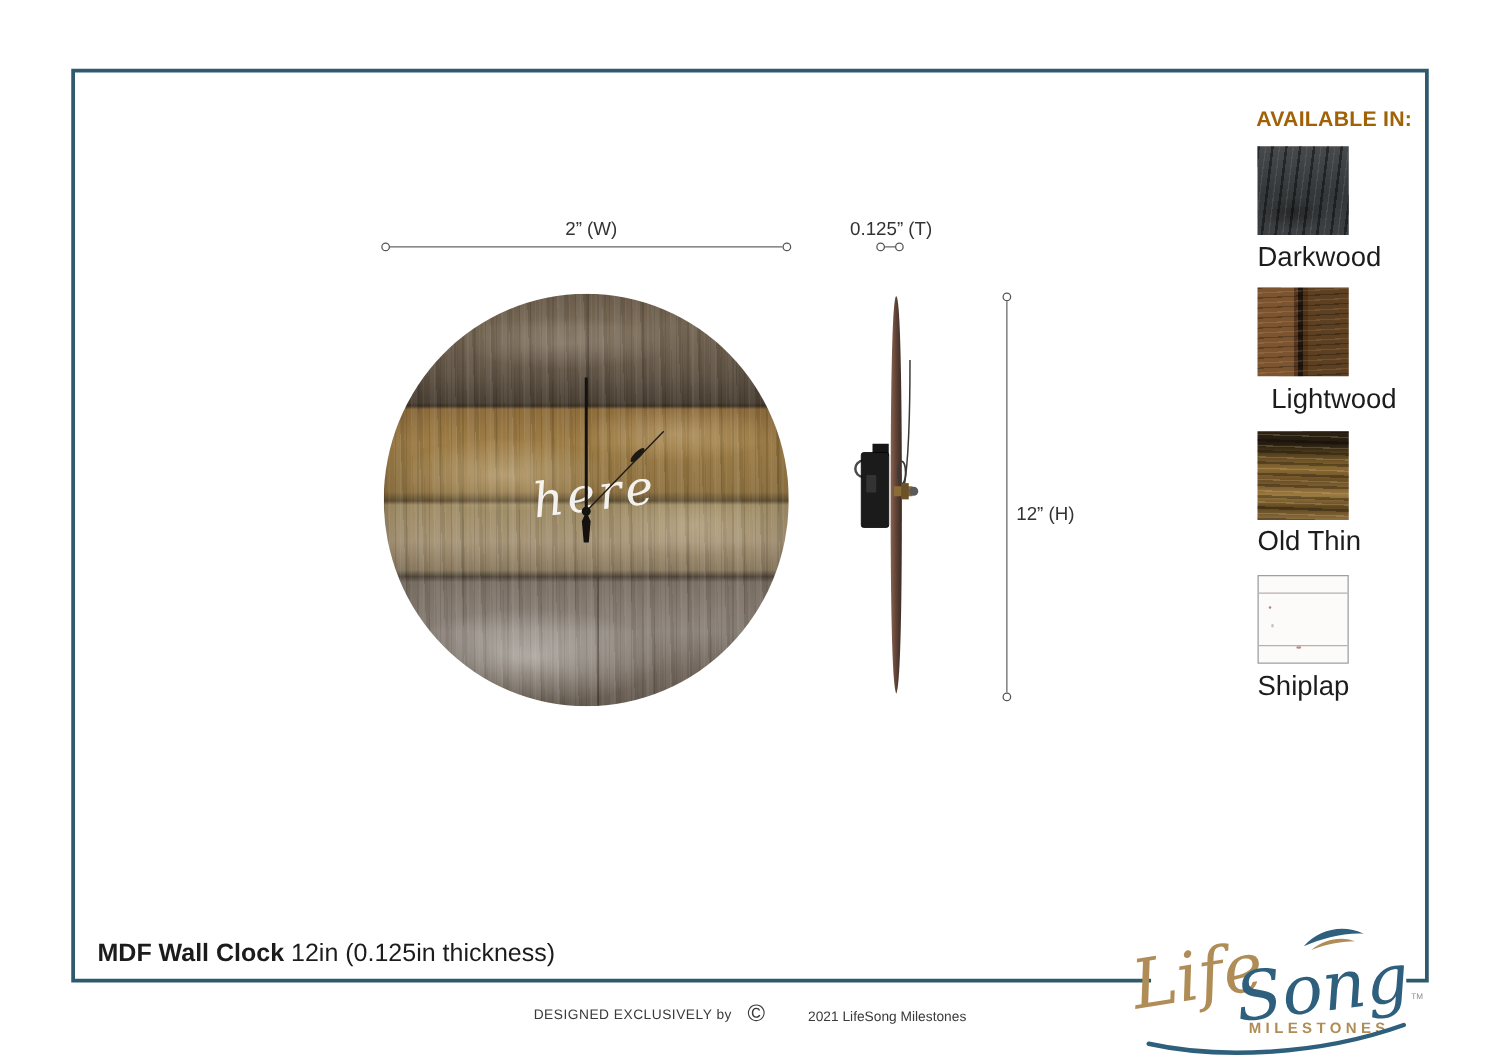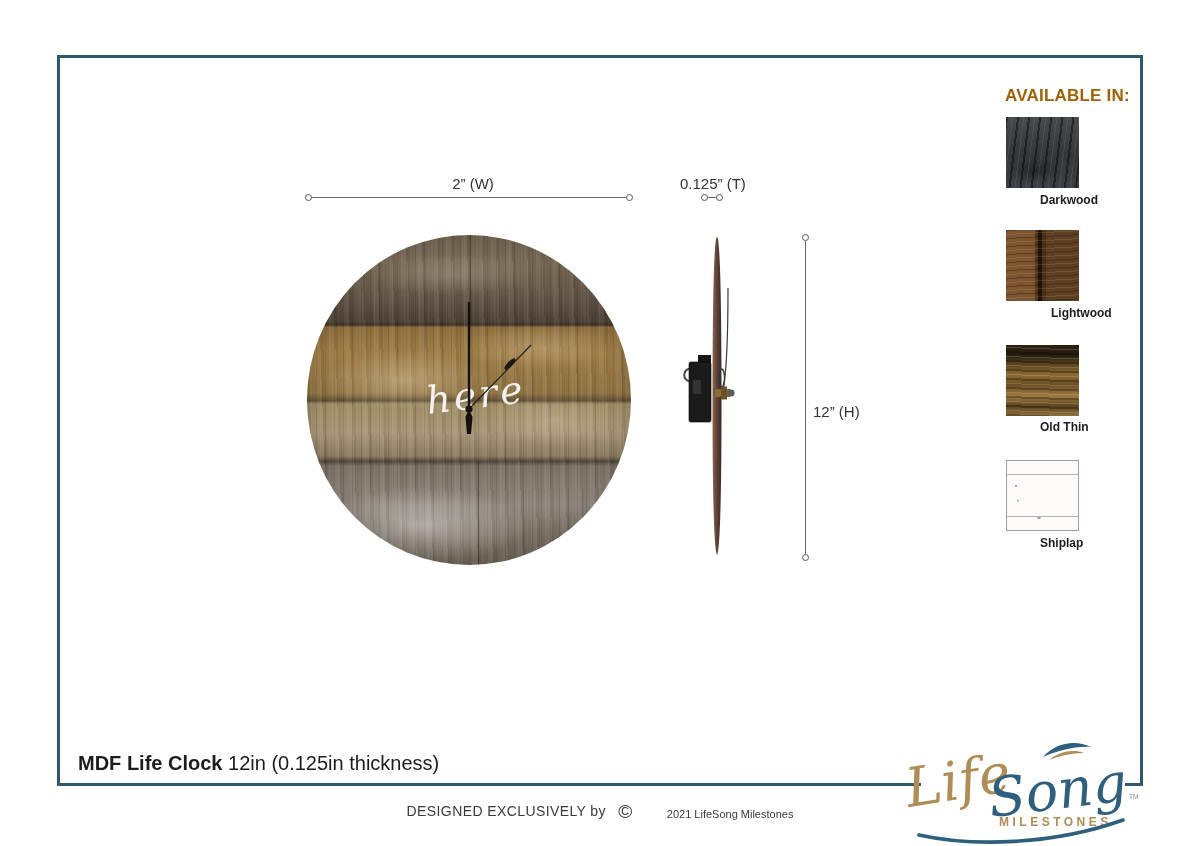--- a/index.html
+++ b/index.html
@@ -54,21 +54,21 @@
     font-size:38px;letter-spacing:3px;color:rgba(255,255,255,.9);transform:rotate(-7deg);line-height:1;}
   .hands-svg{position:absolute;left:307px;top:235px;}
 
   
   .side-svg{position:absolute;left:660px;top:230px;}
 
   
   .available-header{position:absolute;left:1005px;top:86px;font-size:17px;font-weight:600;
     letter-spacing:.2px;color:#a16207;}
   .swatch{position:absolute;left:1006px;width:73px;height:71px;box-sizing:border-box;}
-  .swatch-label{position:absolute;left:1040px;font-size:12px;color:#1c1c1c;font-weight:bold;}
+  .swatch-label{position:absolute;left:1006px;font-size:22px;color:#1c1c1c;}
   .sw-darkwood{
     background:
       repeating-linear-gradient(97deg, rgba(0,0,0,.45) 0 2px, rgba(0,0,0,0) 2px 6px,
         rgba(120,125,128,.25) 6px 7px, rgba(0,0,0,0) 7px 11px),
       radial-gradient(ellipse 40px 18px at 40% 75%, rgba(0,0,0,.35), rgba(0,0,0,0) 70%),
       linear-gradient(180deg,#474a4c,#343739 55%,#3d4042);
   }
   .sw-lightwood{
     background:
       repeating-linear-gradient(177deg, rgba(0,0,0,.25) 0 1px, rgba(0,0,0,0) 1px 4px,
@@ -84,21 +84,21 @@
         #6b4f26 56%,#9c7b42 72%,#5d451f 86%,#8f7040 100%);
   }
   .sw-shiplap{background:#fcfbf9;border:1px solid #9aa0a4;position:absolute;}
   .shiplap-line{position:absolute;left:0;width:100%;height:1px;background:#b8b0aa;}
   .speck{position:absolute;border-radius:50%;}
 
   
   .product-title{position:absolute;left:78px;top:752px;font-size:20px;color:#1c1c1c;}
   .product-title b{font-weight:700;}
   .credit{position:absolute;left:0;top:801px;width:1200px;text-align:center;color:#3a3a3a;}
-  .credit .small{font-size:14px;letter-spacing:.4px;vertical-align:2px;}
+  .credit .small{font-size:11px;letter-spacing:.4px;vertical-align:2px;}
   .credit .copy{font-size:19px;font-weight:400;margin:0 2px 0 8px;}
   .credit .big{font-size:11px;margin-left:28px;}
 
   
   .logo-svg{position:absolute;left:903px;top:733px;}
   .logo-script{font-family:"DejaVu Serif",serif;font-style:italic;}
 </style>
 </head>
 <body>
 
@@ -170,21 +170,21 @@
 
   <div class="swatch sw-shiplap" style="top:460px;">
     <div class="shiplap-line" style="top:13px;"></div>
     <div class="shiplap-line" style="top:55px;"></div>
     <div class="speck" style="left:8px;top:24px;width:2px;height:2px;background:#b87d7d;"></div>
     <div class="speck" style="left:30px;top:56px;width:4px;height:2px;background:#c08a8a;"></div>
     <div class="speck" style="left:10px;top:38px;width:2px;height:3px;background:#c9c2bb;"></div>
   </div>
   <div class="swatch-label" style="top:536px;">Shiplap</div>
 
-  <div class="product-title"><b>MDF Life Clock</b><span> 12in (0.125in thickness)</span></div>
+  <div class="product-title"><b>MDF Wall Clock</b><span> 12in (0.125in thickness)</span></div>
 
   <div class="credit">
     <span class="small">DESIGNED EXCLUSIVELY by</span>
     <span class="copy">©</span>
     <span class="big">2021 LifeSong Milestones</span>
   </div>
 
   <svg class="logo-svg" width="240" height="112" viewBox="0 0 240 112">
     <rect x="18" y="2" width="204" height="108" fill="#ffffff"></rect>
     <path d="M140,24 C152,10 172,6 188,14 C172,13 154,18 140,24 Z" fill="var(--logo-blue)"></path>

